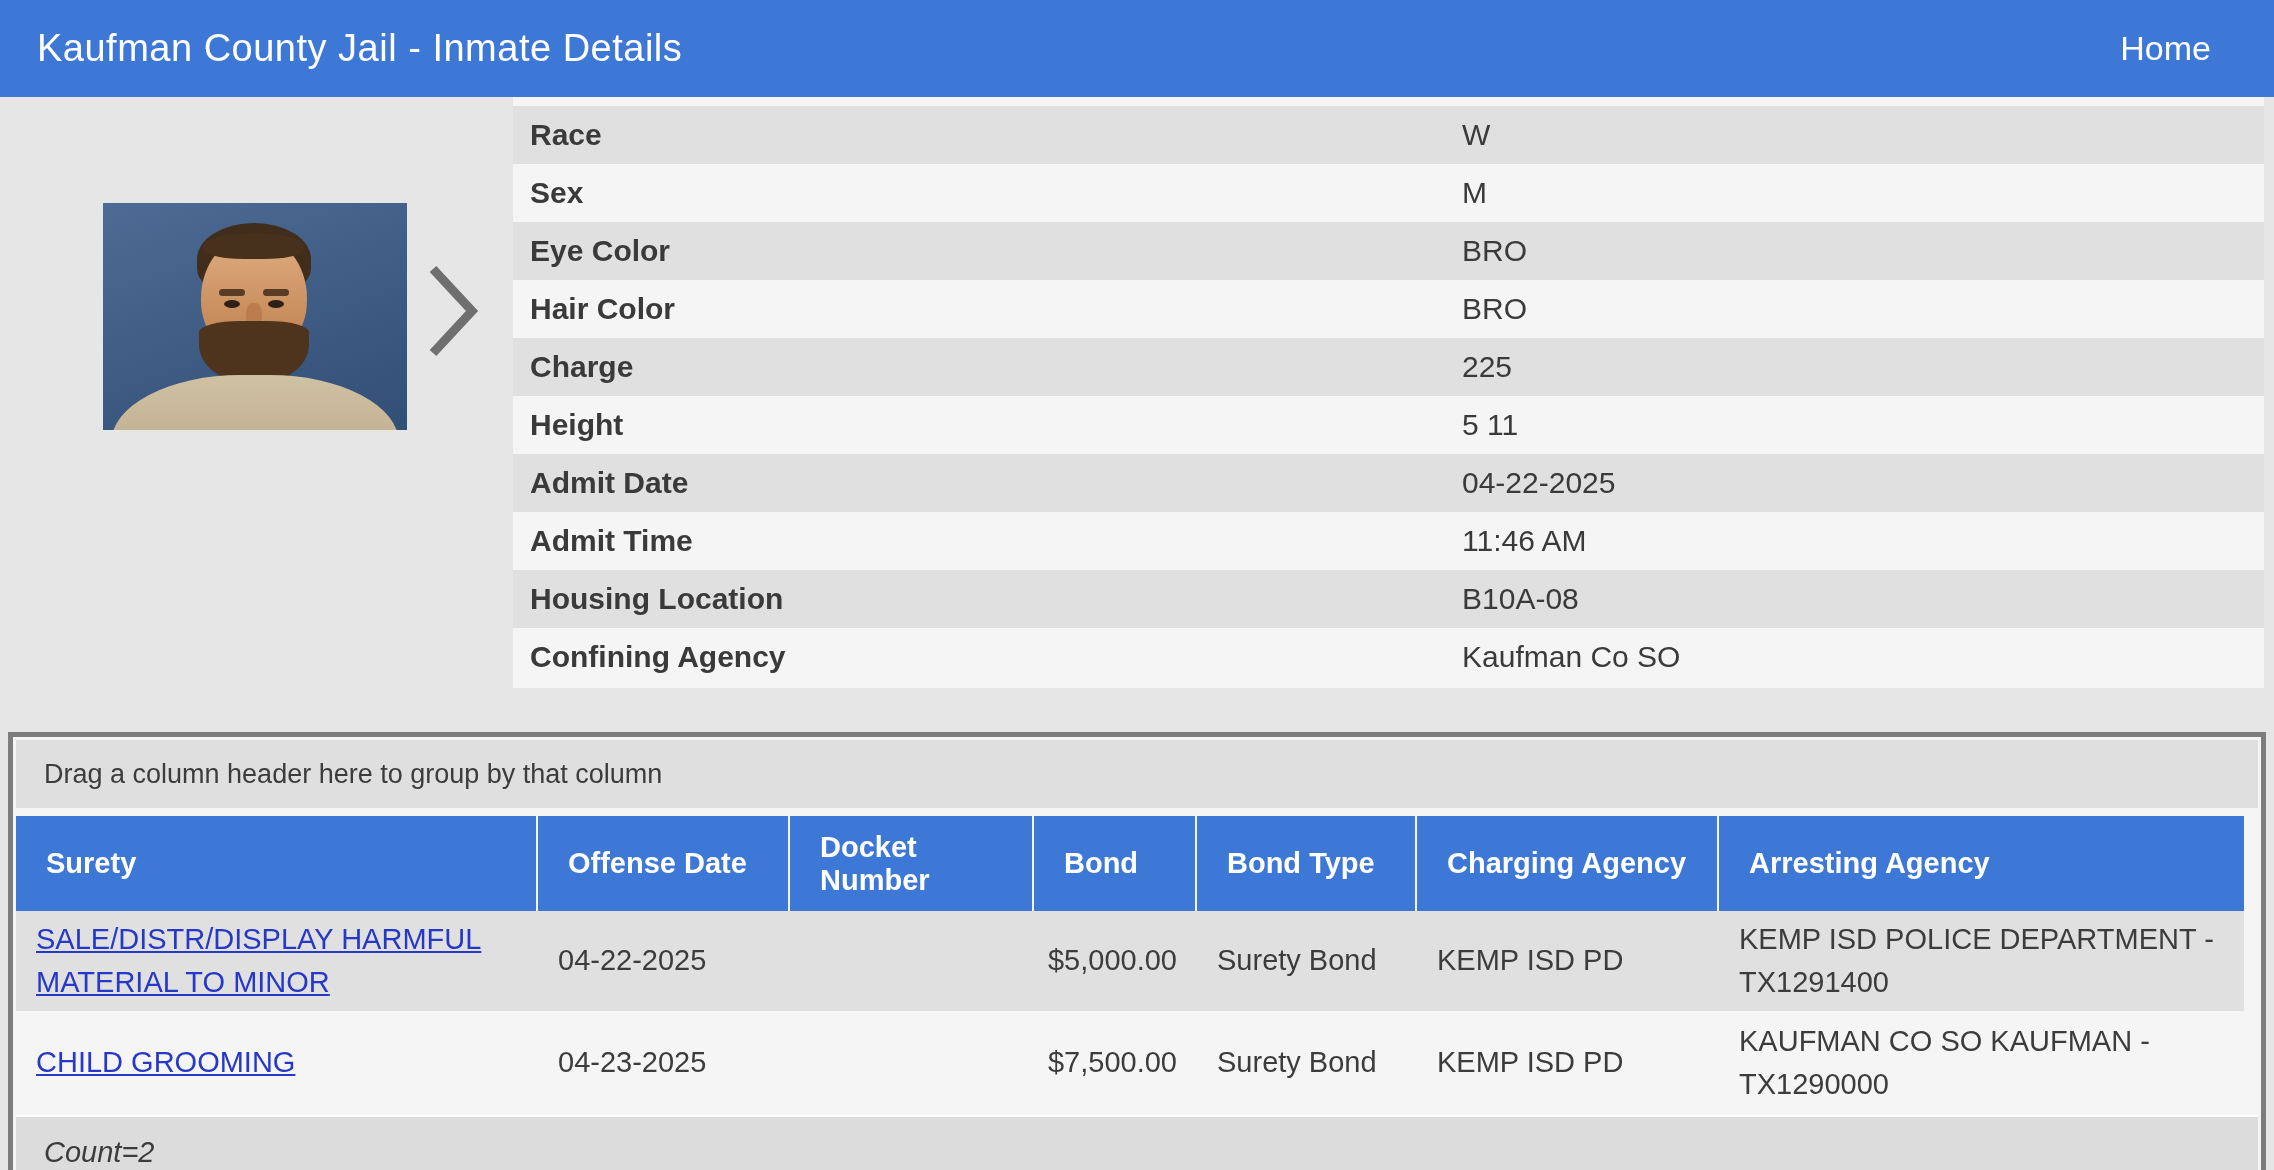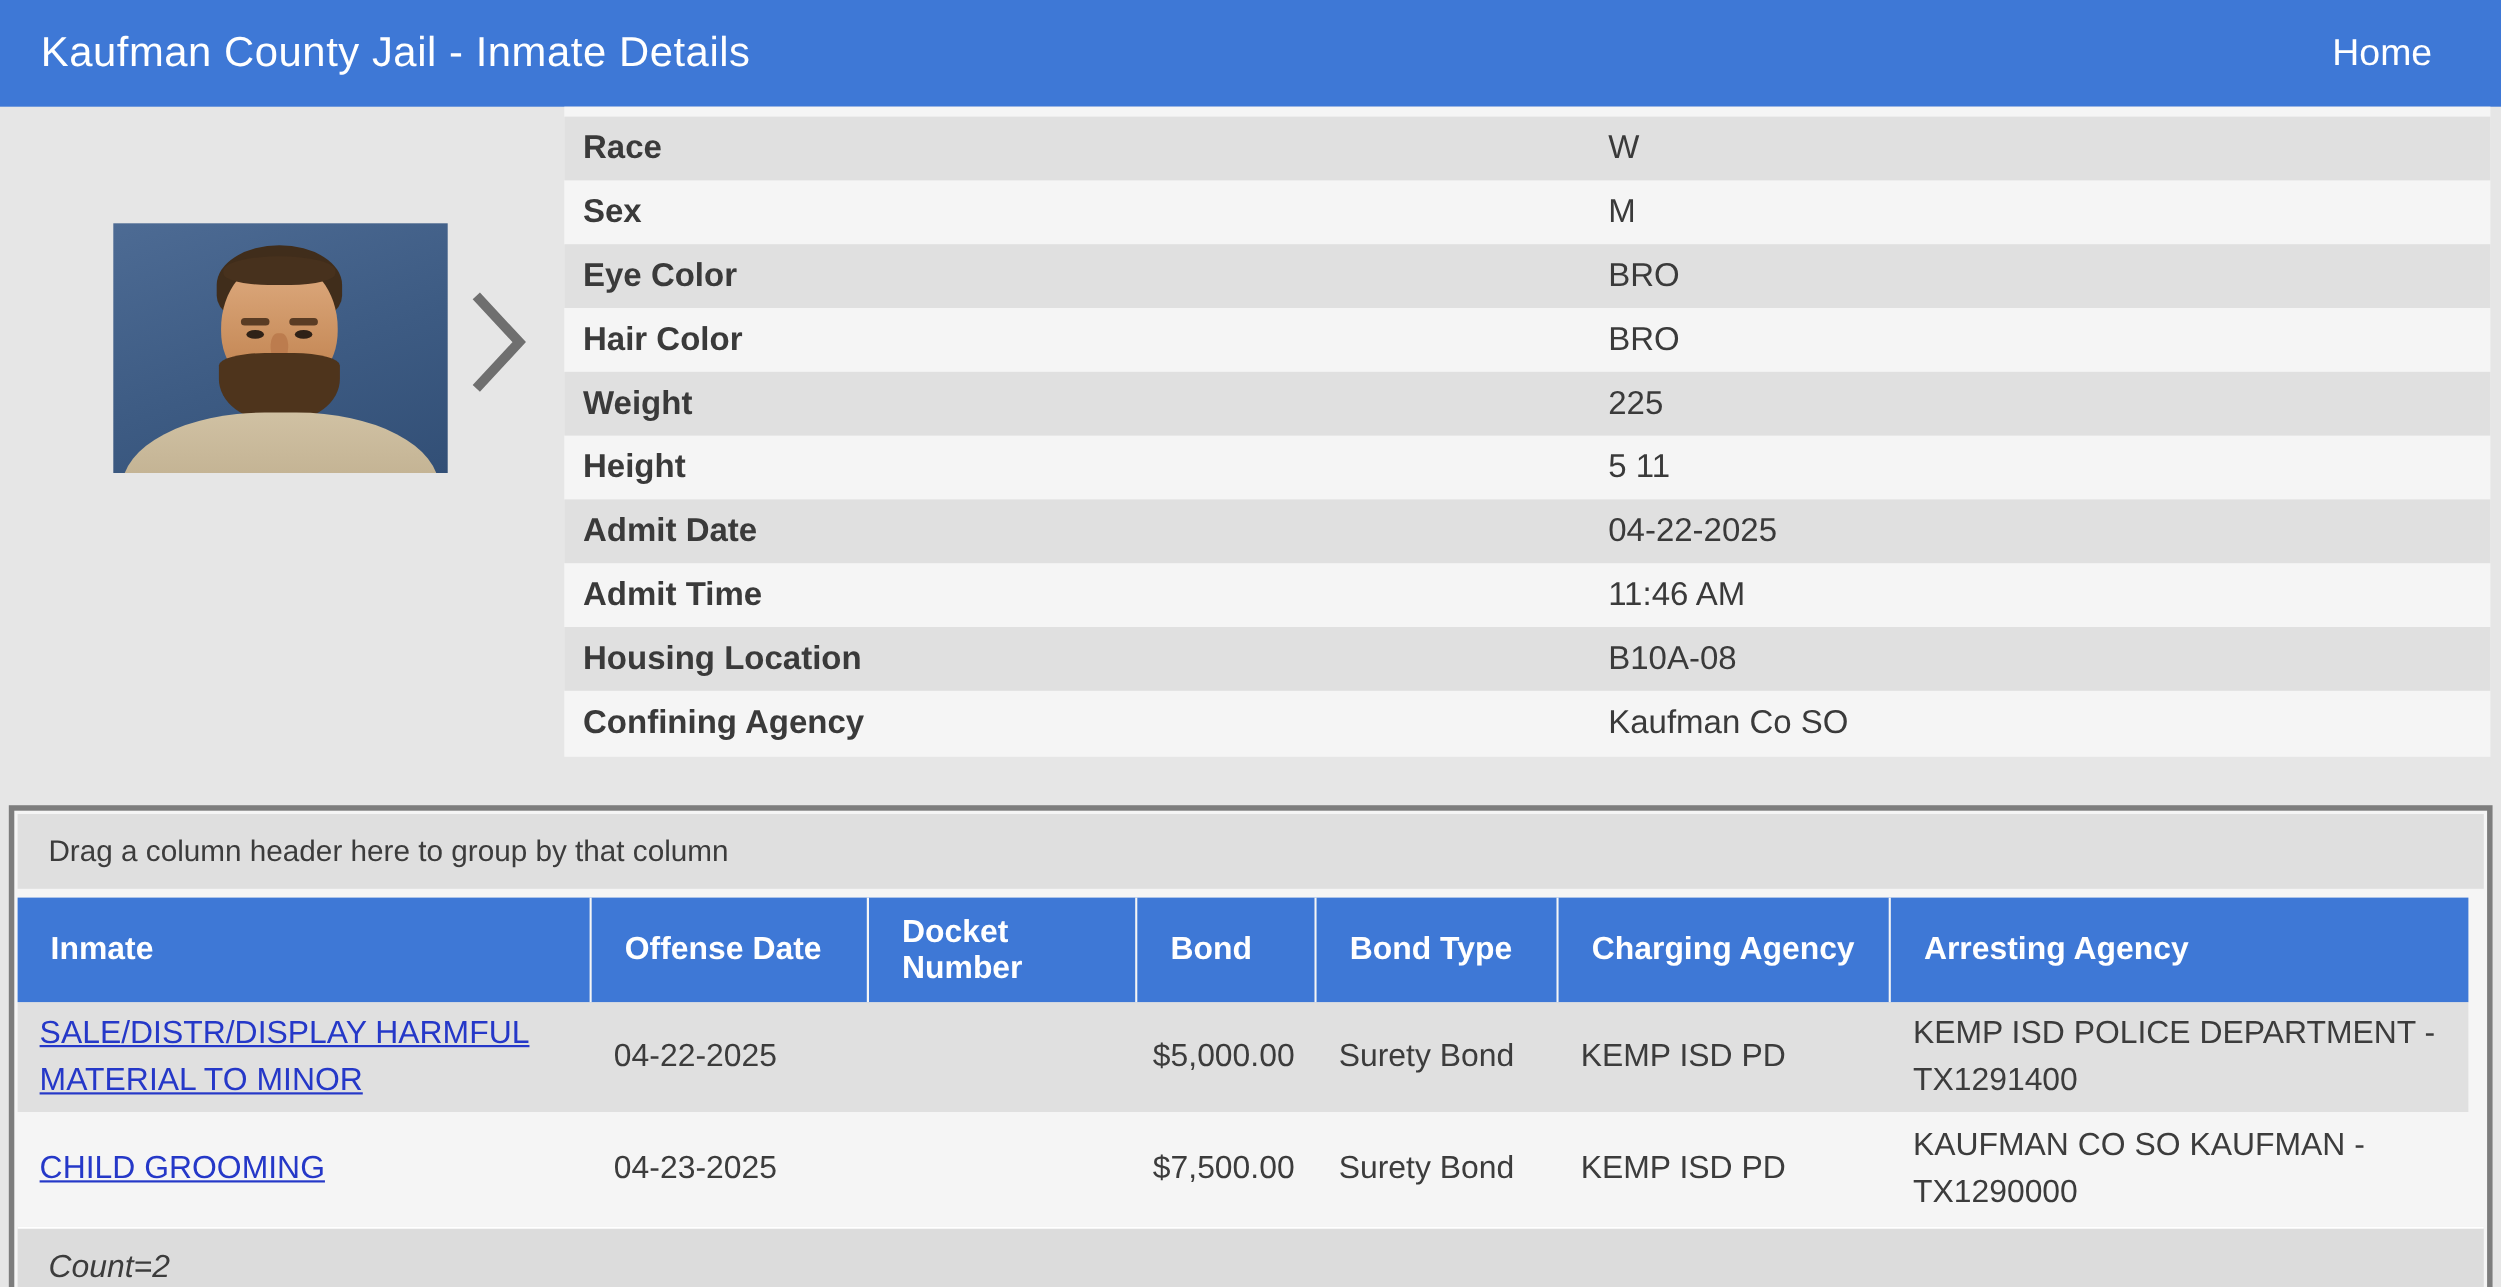--- a/index.html
+++ b/index.html
@@ -114,21 +114,21 @@
   </div>
       <div class="detail-row alt">
     <span class="detail-label">Eye Color</span>
     <span class="detail-value">BRO</span>
   </div>
       <div class="detail-row">
     <span class="detail-label">Hair Color</span>
     <span class="detail-value">BRO</span>
   </div>
       <div class="detail-row alt">
-    <span class="detail-label">Weight</span>
+    <span class="detail-label">Charge</span>
     <span class="detail-value">225</span>
   </div>
       <div class="detail-row">
     <span class="detail-label">Height</span>
     <span class="detail-value">5 11</span>
   </div>
       <div class="detail-row alt">
     <span class="detail-label">Admit Date</span>
     <span class="detail-value">04-22-2025</span>
   </div>
@@ -142,21 +142,21 @@
   </div>
       <div class="detail-row">
     <span class="detail-label">Confining Agency</span>
     <span class="detail-value">Kaufman Co SO</span>
   </div>
     </div>
 
   <div class="grid-panel">
     <div class="drag-bar">Drag a column header here to group by that column</div>
     <div class="grid-header">
-        <div class="gh-cell col-charge">Inmate</div>
+        <div class="gh-cell col-charge">Surety</div>
         <div class="gh-cell col-offense">Offense Date</div>
         <div class="gh-cell col-docket">Docket Number</div>
         <div class="gh-cell col-bond">Bond</div>
         <div class="gh-cell col-bondtype">Bond Type</div>
         <div class="gh-cell col-charging">Charging Agency</div>
         <div class="gh-cell col-arresting">Arresting Agency</div>
       </div>
     <div id="grid-body">
         <div class="grid-row r0">
     <div class="cell col-charge">

